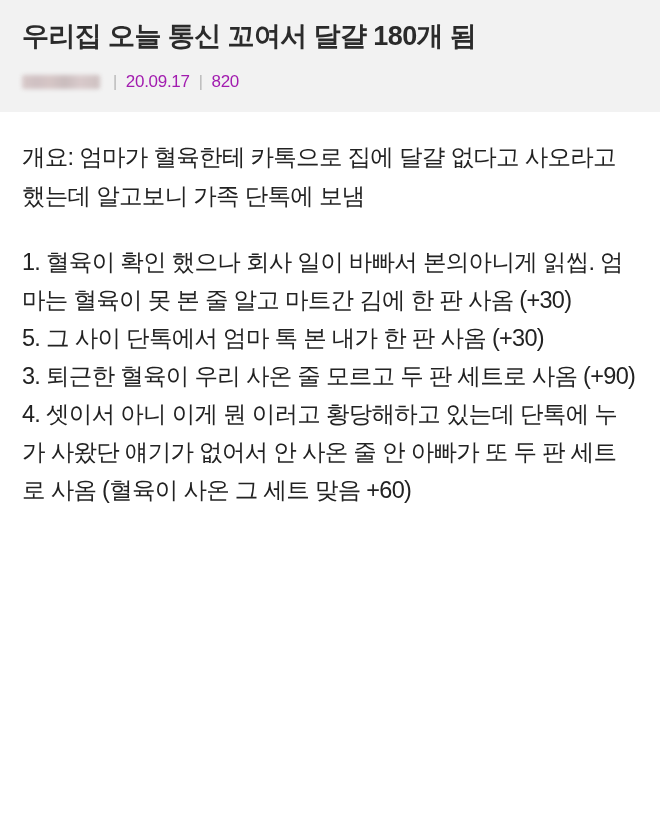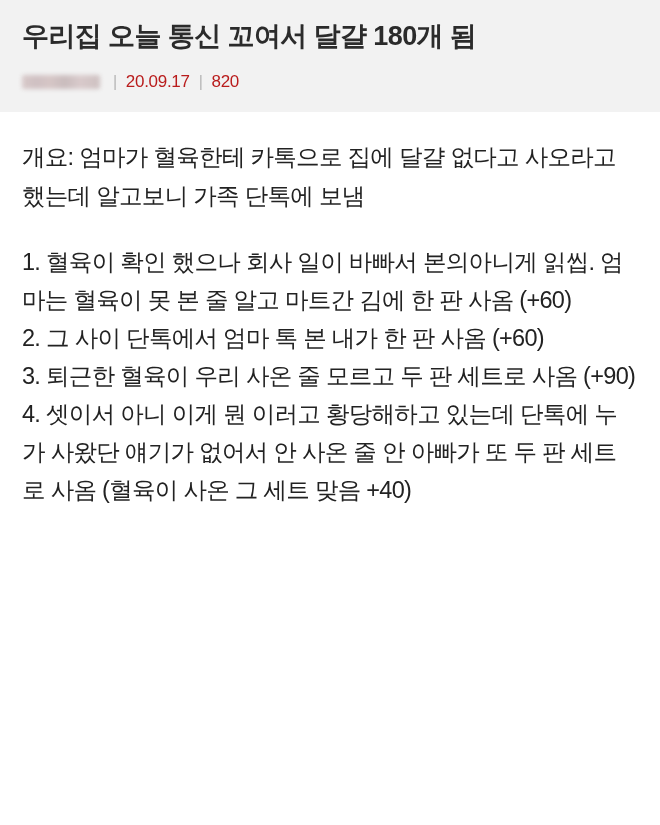--- a/index.html
+++ b/index.html
@@ -58,21 +58,21 @@
     margin-right: 4px;
   }
 
   .meta-sep {
     margin: 0 9px;
     color: #b5b5b5;
     font-size: 16px;
   }
 
   .meta-date, .meta-views {
-    color: #b91c1c;
+    color: #a21caf;
     text-align: right;
   }
 
   .post-body {
     flex: 1;
     padding: 26px 22px 0 22px;
     box-sizing: border-box;
     font-size: 23.5px;
     line-height: 1.62;
     color: #222222;
@@ -102,19 +102,19 @@
       <span class="author-blur"></span>
       <span class="meta-sep">|</span>
       <span class="meta-date">20.09.17</span>
       <span class="meta-sep">|</span>
       <span class="meta-views">820</span>
     </div>
   </header>
 
   <section class="post-body">
     <p class="para">개요: 엄마가 혈육한테 카톡으로 집에 달걀 없다고 사오라고 했는데 알고보니 가족 단톡에 보냄</p>
-    <p class="para gap list-line">1. 혈육이 확인 했으나 회사 일이 바빠서 본의아니게 읽씹. 엄마는 혈육이 못 본 줄 알고 마트간 김에 한 판 사옴 (+60)</p>
-    <p class="para list-line">2. 그 사이 단톡에서 엄마 톡 본 내가 한 판 사옴 (+60)</p>
+    <p class="para gap list-line">1. 혈육이 확인 했으나 회사 일이 바빠서 본의아니게 읽씹. 엄마는 혈육이 못 본 줄 알고 마트간 김에 한 판 사옴 (+30)</p>
+    <p class="para list-line">5. 그 사이 단톡에서 엄마 톡 본 내가 한 판 사옴 (+30)</p>
     <p class="para list-line">3. 퇴근한 혈육이 우리 사온 줄 모르고 두 판 세트로 사옴 (+90)</p>
-    <p class="para list-line">4. 셋이서 아니 이게 뭔 이러고 황당해하고 있는데 단톡에 누가 사왔단 얘기가 없어서 안 사온 줄 안 아빠가 또 두 판 세트로 사옴 (혈육이 사온 그 세트 맞음 +40)</p>
+    <p class="para list-line">4. 셋이서 아니 이게 뭔 이러고 황당해하고 있는데 단톡에 누가 사왔단 얘기가 없어서 안 사온 줄 안 아빠가 또 두 판 세트로 사옴 (혈육이 사온 그 세트 맞음 +60)</p>
   </section>
 
 </article>
 
 </body></html>

